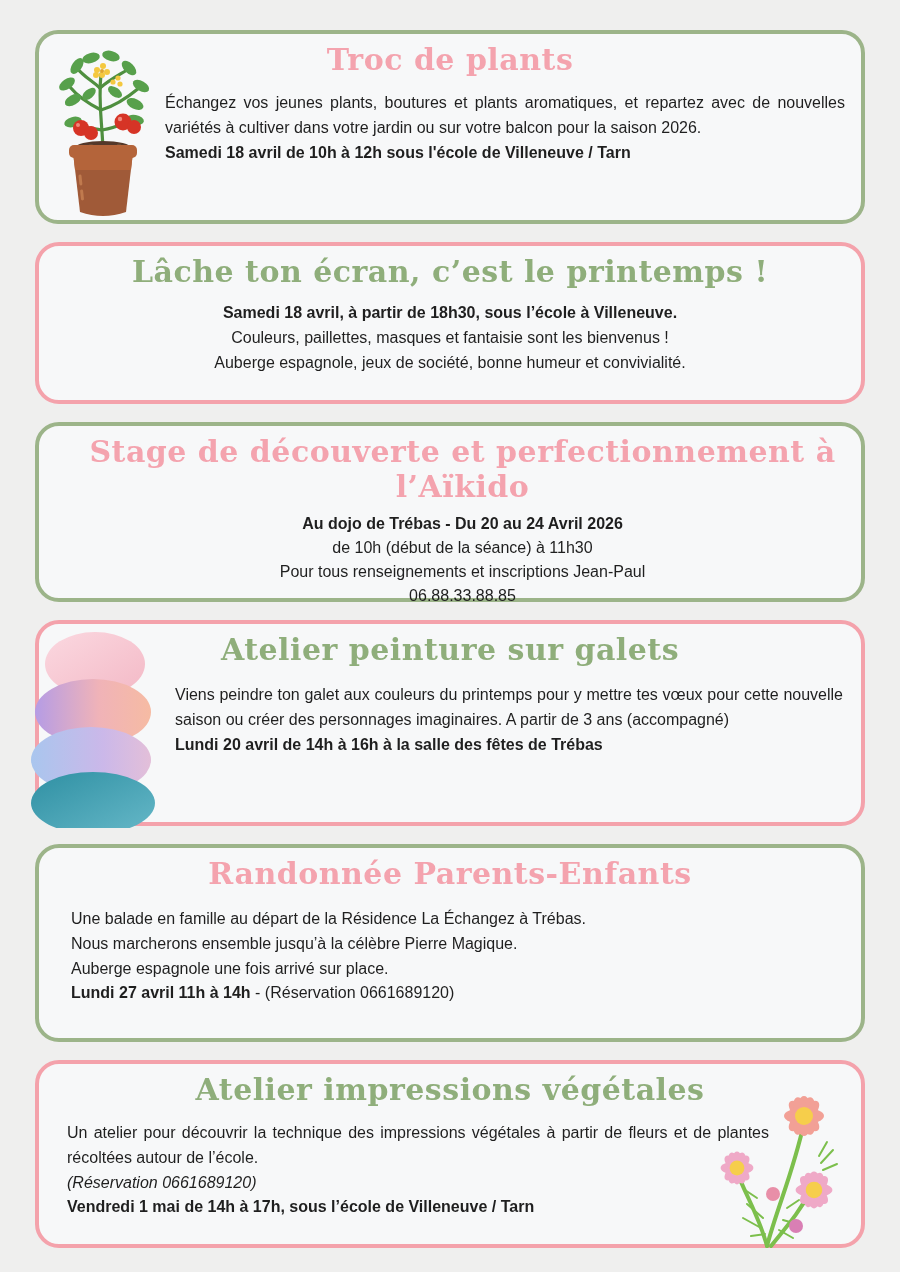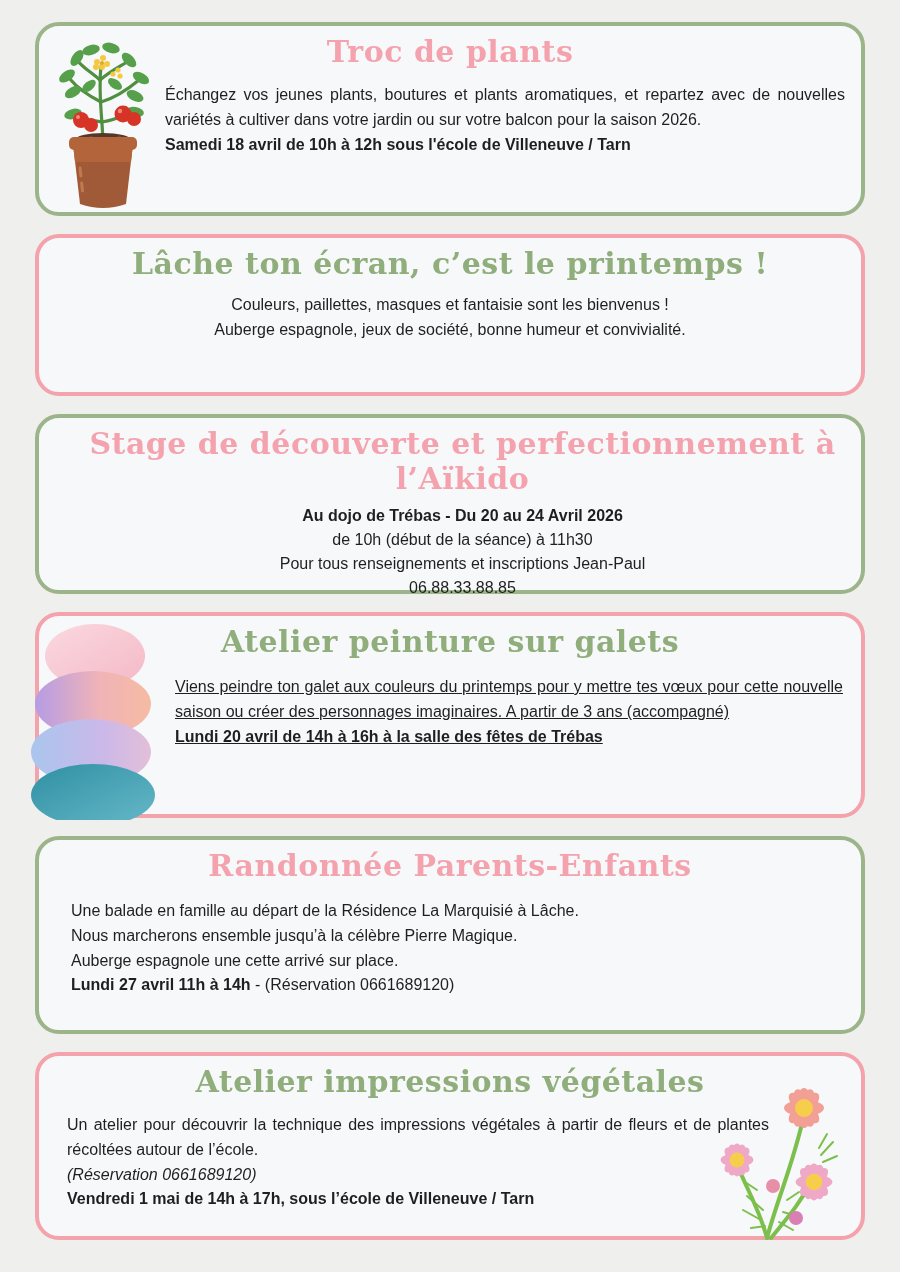--- a/index.html
+++ b/index.html
@@ -36,32 +36,32 @@
   #card-troc .card-body { margin:14px 16px 0 126px; }
   #card-troc .illu { left:8px; top:14px; }
 
   #card-ecran { height:162px; }
   #card-ecran .card-body { margin:12px 26px 0 26px; }
 
   #card-aikido { height:180px;padding-left:25px; }
   #card-aikido .card-body { margin:8px 26px 0 26px; line-height:1.5; }
 
   #card-galets { height:206px; }
-  #card-galets .card-body { margin:16px 18px 0 136px;text-decoration:underline; }
+  #card-galets .card-body { margin:16px 18px 0 136px; }
   #card-galets .illu { left:-8px; top:6px; }
 
   #card-rando { height:198px; }
   #card-rando .card-body { margin:16px 26px 0 32px; }
 
   #card-impressions { height:188px; }
   #card-impressions .card-body { margin:14px 26px 8px 28px; }
   #card-impressions .card-body .wrap-right { padding-right:66px; }
   #card-impressions .illu { right:2px; top:4px; }
 
-  .first-card { margin-top:22px; }
+  .first-card { margin-top:30px;border-radius:23px; }
 </style>
 </head>
 <body>
 
 <div class="page">
 
   <section class="card border-green first-card" id="card-troc">
     <h2 class="card-title title-pink">Troc de plants</h2>
     <span class="illu">
       <svg width="112" height="172" viewBox="0 0 112 172">
@@ -119,20 +119,21 @@
     </span>
     <div class="card-body body-text">
       <p class="justify">Échangez vos jeunes plants, boutures et plants aromatiques, et repartez avec de nouvelles variétés à cultiver dans votre jardin ou sur votre balcon pour la saison 2026.</p>
       <p class="bold">Samedi 18 avril de 10h à 12h sous l'école de Villeneuve / Tarn</p>
     </div>
   </section>
 
   <section class="card border-pink" id="card-ecran">
     <h2 class="card-title title-green">Lâche ton écran, c’est le printemps !</h2>
     <div class="card-body body-text center">
+      <p class="bold">Samedi 18 avril, à partir de 18h30, sous l’école à Villeneuve.</p>
       <p>Couleurs, paillettes, masques et fantaisie sont les bienvenus !</p>
       <p>Auberge espagnole, jeux de société, bonne humeur et convivialité.</p>
     </div>
   </section>
 
   <section class="card border-green" id="card-aikido">
     <h2 class="card-title title-pink">Stage de découverte et perfectionnement à l’Aïkido</h2>
     <div class="card-body body-text center">
       <p class="bold">Au dojo de Trébas - Du 20 au 24 Avril 2026</p>
       <p>de 10h (début de la séance) à 11h30</p>
@@ -173,23 +174,23 @@
     </span>
     <div class="card-body body-text">
       <p class="justify">Viens peindre ton galet aux couleurs du printemps pour y mettre tes vœux pour cette nouvelle saison ou créer des personnages imaginaires. A partir de 3 ans (accompagné)</p>
       <p class="bold">Lundi 20 avril de 14h à 16h à la salle des fêtes de Trébas</p>
     </div>
   </section>
 
   <section class="card border-green" id="card-rando">
     <h2 class="card-title title-pink">Randonnée Parents-Enfants</h2>
     <div class="card-body body-text">
-      <p>Une balade en famille au départ de la Résidence La Marquisié à Lâche.</p>
+      <p>Une balade en famille au départ de la Résidence La Échangez à Trébas.</p>
       <p>Nous marcherons ensemble jusqu’à la célèbre Pierre Magique.</p>
-      <p>Auberge espagnole une cette arrivé sur place.</p>
+      <p>Auberge espagnole une fois arrivé sur place.</p>
       <p><span class="bold">Lundi 27 avril 11h à 14h</span><span> - (Réservation 0661689120)</span></p>
     </div>
   </section>
 
   <section class="card border-pink" id="card-impressions">
     <h2 class="card-title title-green">Atelier impressions végétales</h2>
     <span class="illu">
       <svg width="158" height="182" viewBox="0 0 158 182">
         <g stroke="#7cbf4c" stroke-width="4" fill="none" stroke-linecap="round">
           <path d="M66,178 C76,140 92,105 103,55"></path>

